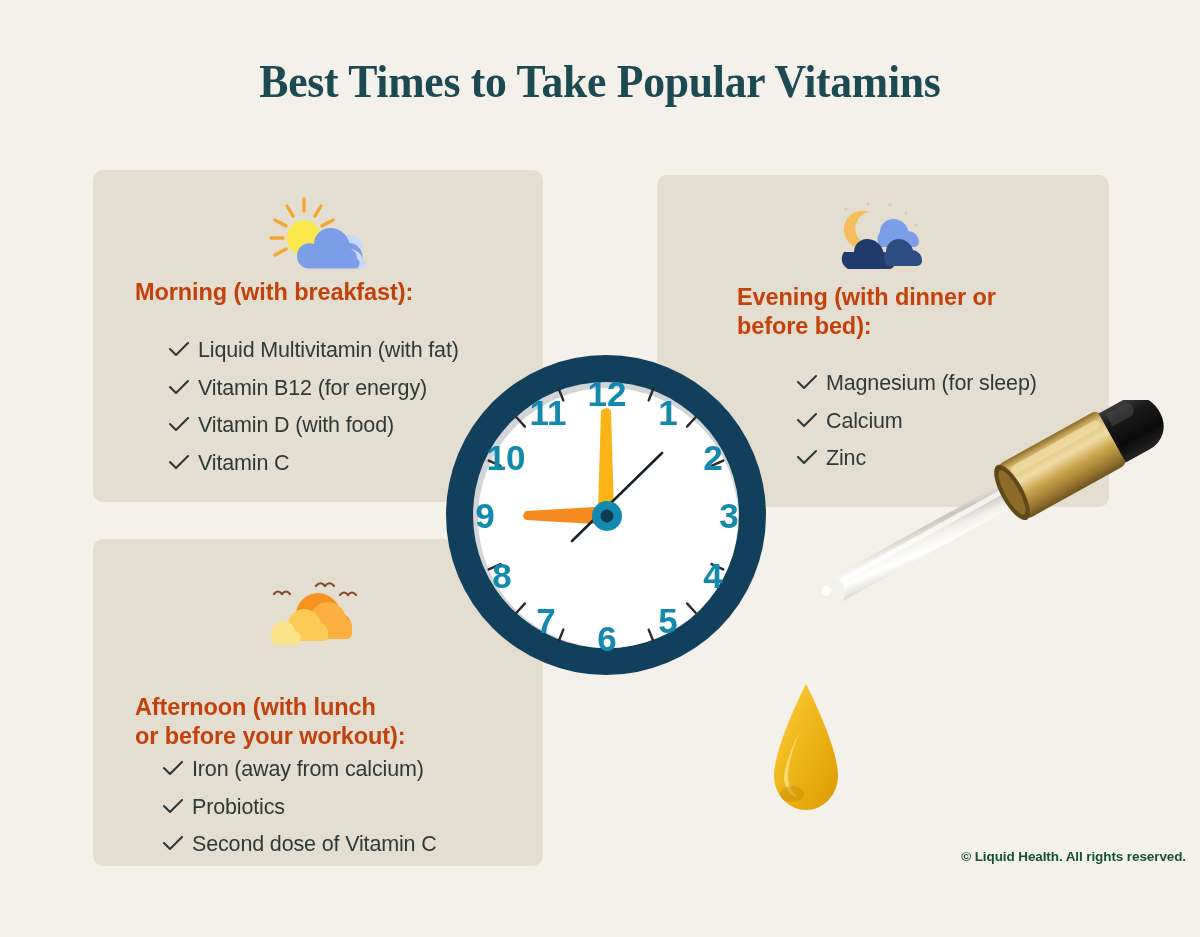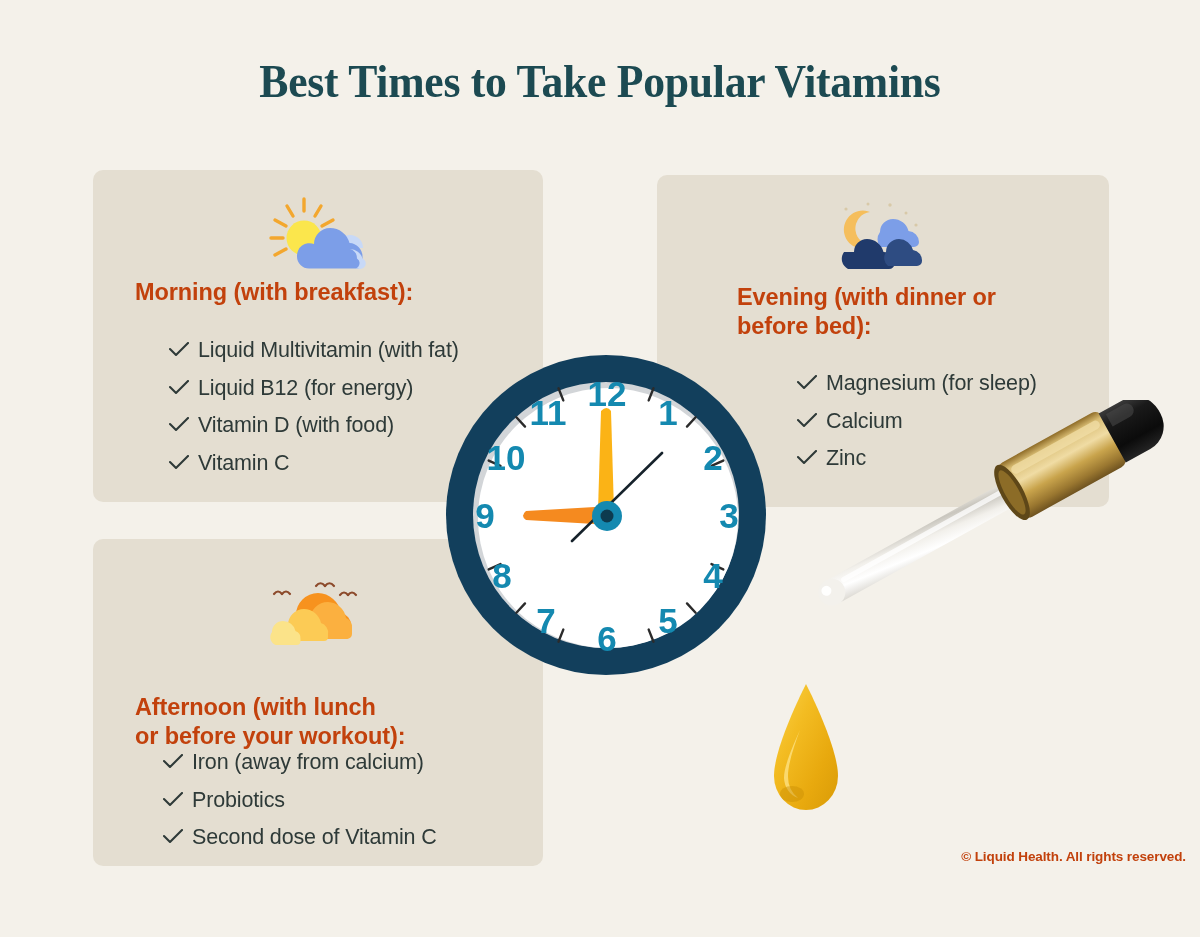--- a/index.html
+++ b/index.html
@@ -69,21 +69,21 @@
   #card-afternoon .card-heading { top: 130px; margin-top: 24px; }
 
   .card-list {
     position: absolute;
     list-style: none;
     margin: 12px;
     padding: 0;
   }
   #card-morning .card-list   { left: 64px; top: 150px; }
   #card-evening .card-list   { left: 128px; top: 178px; text-align: right; }
-  #card-afternoon .card-list { left: 58px; top: 193px; }
+  #card-afternoon .card-list { left: 58px; top: 200px; }
 
   .card-list li {
     display: flex;
     align-items: baseline;
     font-size: 21.5px;
     color: #2E3A38;
     line-height: 37.5px;
     letter-spacing: -0.15px;
   }
   .check-icon {
@@ -116,21 +116,21 @@
   }
   #dropper svg { display: block; }
 
   
   .footer-note {
     position: absolute;
     right: 14px;
     top: 849px;
     font-size: 13.5px;
     font-weight: bold;
-    color: #c2410c;
+    color: #14532d;
     letter-spacing: -0.1px;
   }
 </style>
 </head>
 <body>
 
 <div class="page-title">Best Times to Take Popular Vitamins</div>
 
 <div class="card" id="card-morning">
   <div class="card-icon">
@@ -161,21 +161,21 @@
           </svg>
       </span>
       <span>Liquid Multivitamin (with fat)</span>
     </li>
     <li>
       <span class="check-icon">
         <svg width="20" height="15" viewBox="0 0 20 15">
             <path d="M1 7 L7 13 L19 1" fill="none" stroke="#2E3A38" stroke-width="2.1" stroke-linecap="round" stroke-linejoin="round"></path>
           </svg>
       </span>
-      <span>Liquid B12 (for energy)</span>
+      <span>Vitamin B12 (for energy)</span>
     </li>
     <li>
       <span class="check-icon">
         <svg width="20" height="15" viewBox="0 0 20 15">
             <path d="M1 7 L7 13 L19 1" fill="none" stroke="#2E3A38" stroke-width="2.1" stroke-linecap="round" stroke-linejoin="round"></path>
           </svg>
       </span>
       <span>Vitamin D (with food)</span>
     </li>
     <li>

